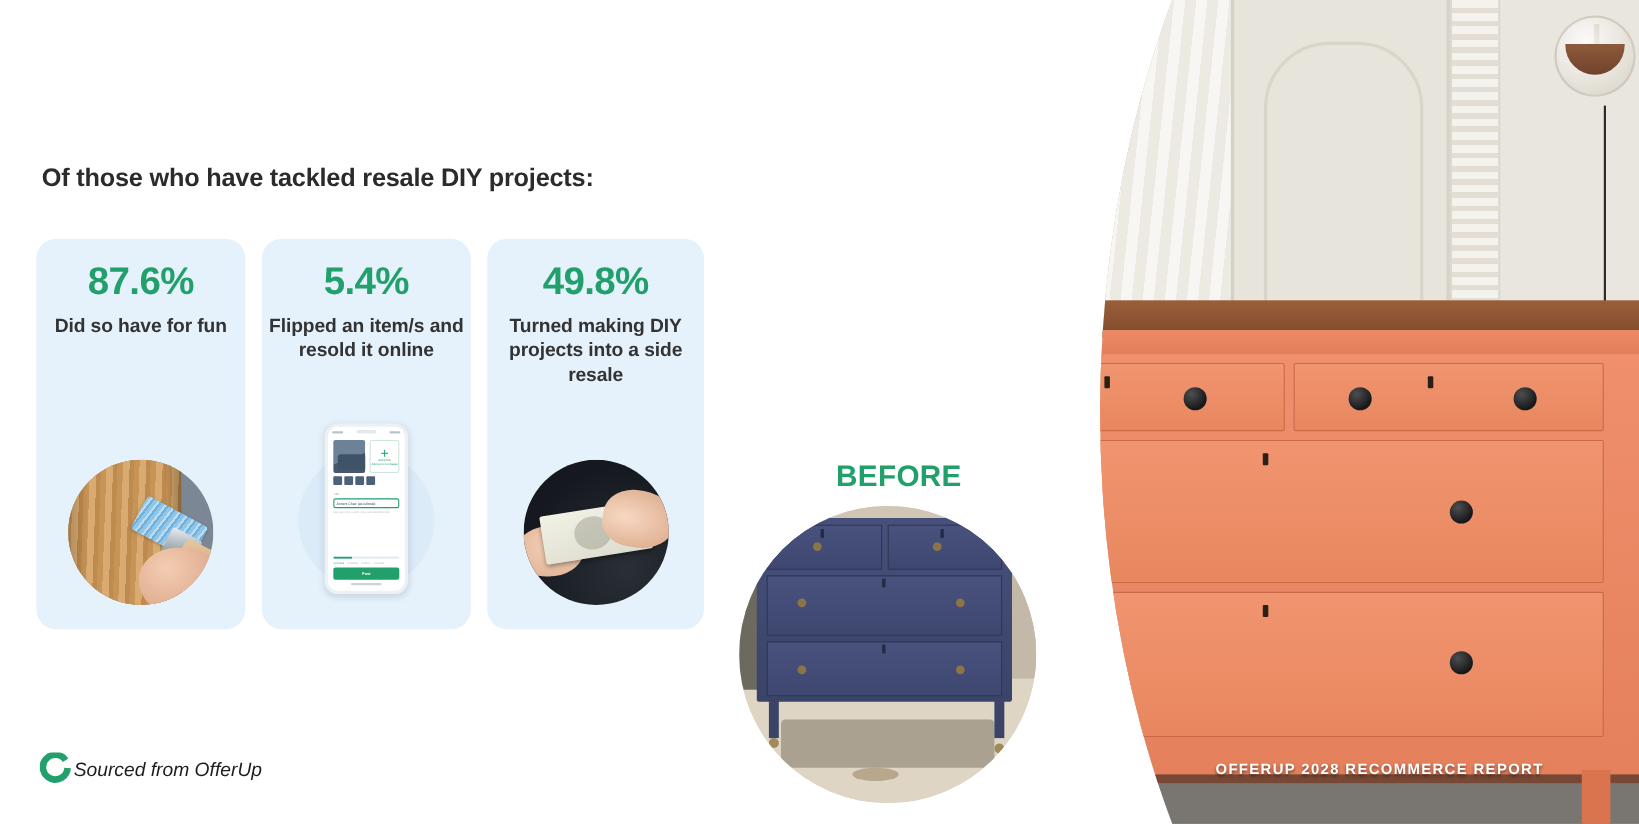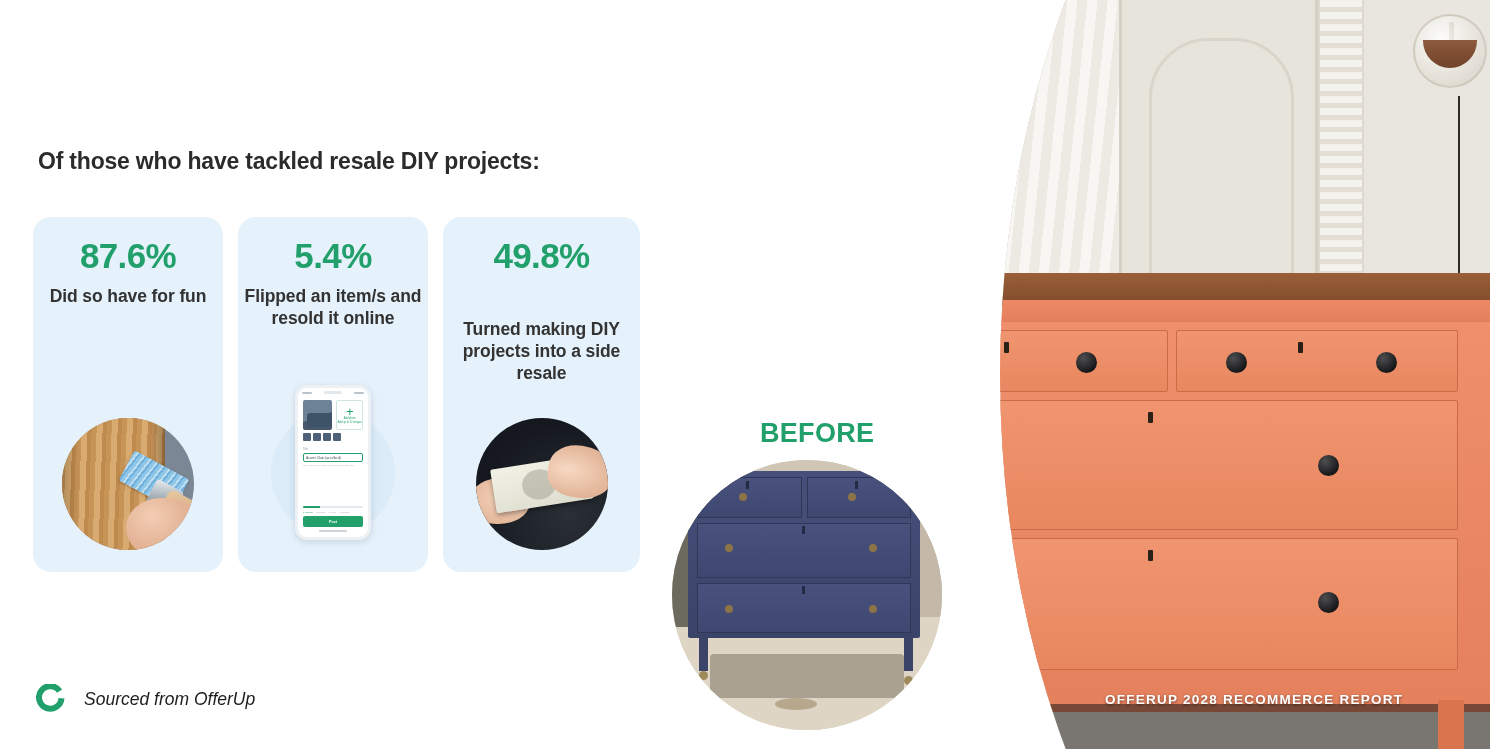--- a/index.html
+++ b/index.html
@@ -18,21 +18,21 @@
     letter-spacing: -0.2px; white-space: nowrap;
   }
 
   .cards { position: absolute; left: 33px; top: 217px; display: flex; gap: 15px; }
   .stat-card {
     width: 190px; height: 355px;
     background: #e6f2fb; border-radius: 18px;
     display: flex; flex-direction: column; align-items: center;
     padding-top: 20px;
   }
-  .stat-card.wide { width: 197px; gap: 33px; }
+  .stat-card.wide { width: 197px; }
   .stat-pct {
     font-size: 35px; font-weight: 700; color: #22a06b;
     letter-spacing: -0.6px; line-height: 1.1;
   }
   .stat-label {
     margin-top: 9px; font-size: 17.5px; font-weight: 700; color: #333;
     text-align: center; line-height: 1.28; padding: 0 6px; letter-spacing: -0.1px;
   }
   .card-media { margin-top: auto; margin-bottom: 22px; }
 
@@ -142,21 +142,21 @@
     background: radial-gradient(ellipse at 70% 40%, #f7d8c3, #e3b698 75%);
     border-radius:50% 40% 45% 50%; transform: rotate(-6deg);
   }
   .hand-r {
     position:absolute; right:-6px; top:28px; width:66px; height:52px;
     background: radial-gradient(ellipse at 30% 50%, #f7d8c3, #e0b294 75%);
     border-radius:45% 50% 50% 40%; transform: rotate(10deg);
   }
 
   
-  .source { position:absolute; left:36px; top:684px; display:flex; align-items:center; gap:18px; }
+  .source { position:absolute; left:36px; top:684px; display:flex; align-items:center; gap:1px; }
   .source-logo { width:30px; height:30px; }
   .source-text { font-size:17.5px; font-style: italic; color:#1d1d1d; font-weight:400; }
 
   
   .after-photo {
     position:absolute; left:828px; top:0; width:662px; height:749px;
     overflow:hidden;
     -webkit-clip-path: ellipse(74% 100% at 100% 50%);
     clip-path: ellipse(74% 100% at 100% 50%);
     background:#d9d4cb;

